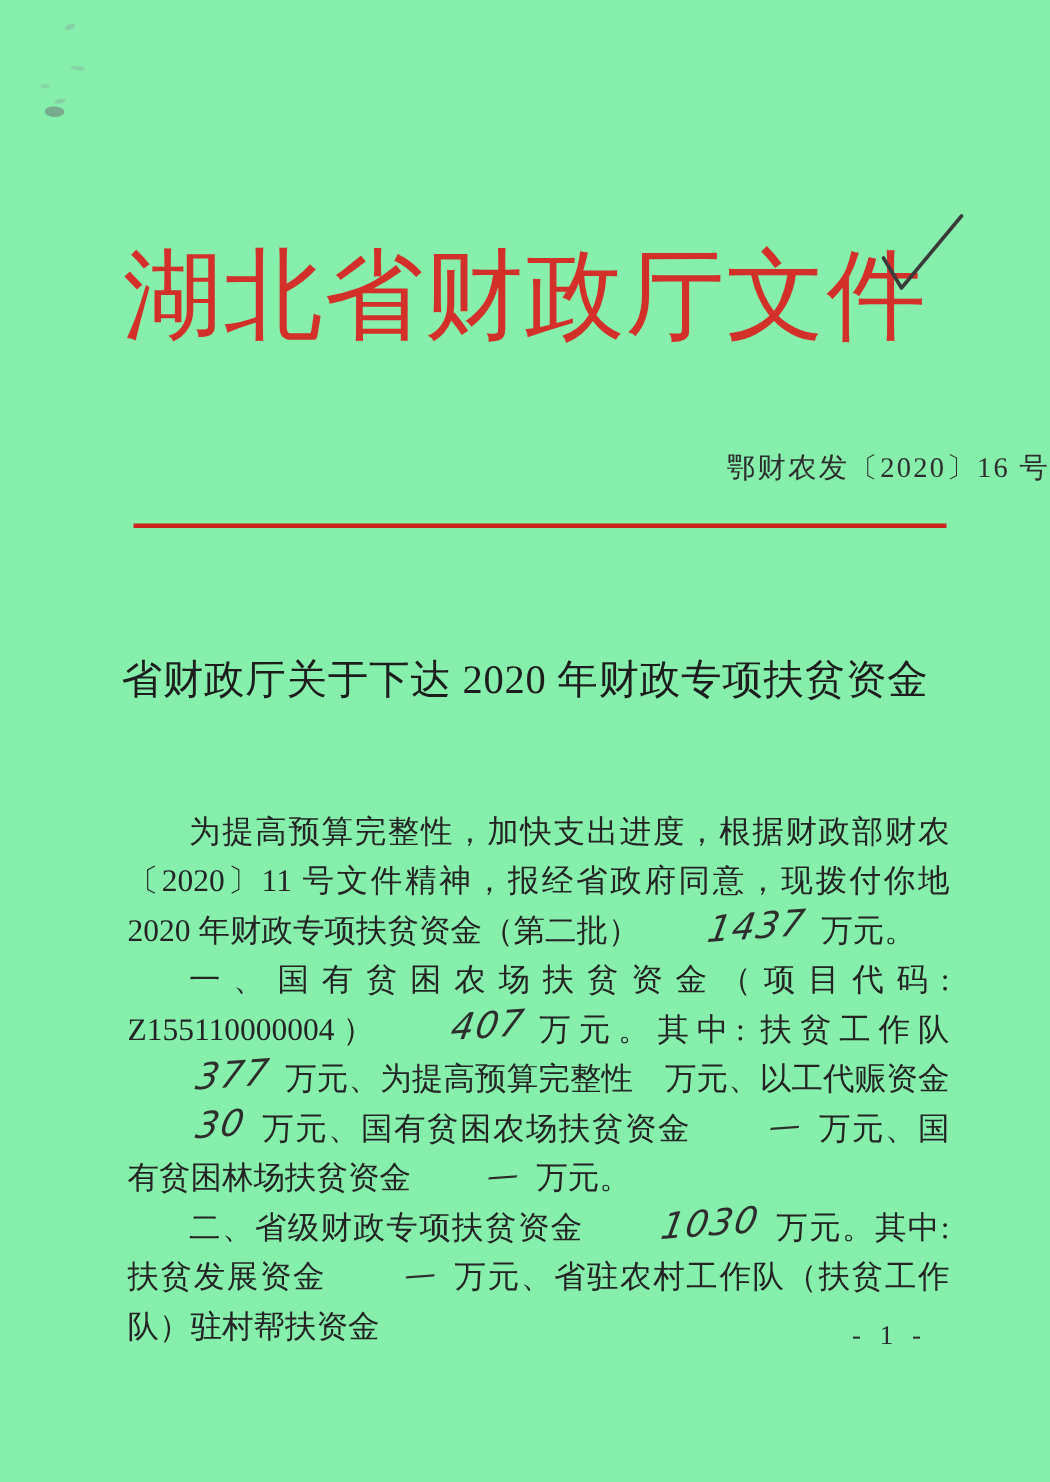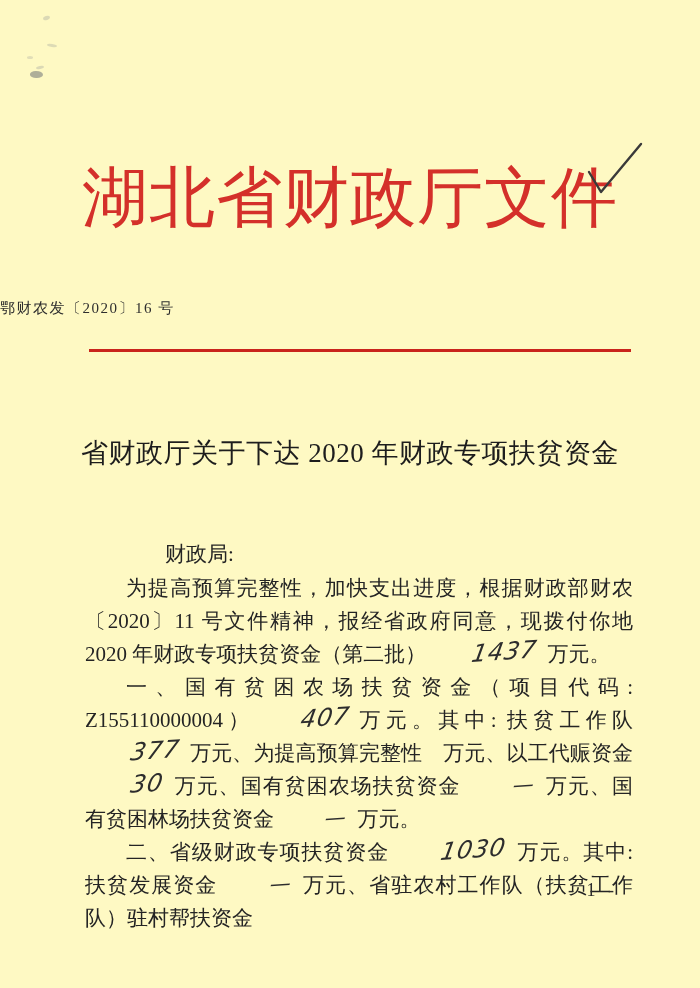--- a/index.html
+++ b/index.html
@@ -1,21 +1,21 @@
 <!DOCTYPE html>
 <html><head>
 <meta charset="utf-8">
 <style>
   html, body { margin: 0; padding: 0; background: #e8e8e8; }
   .page {
     position: relative;
     width: 700px;
     height: 988px;
     margin: 0 auto;
-    background: #fef9c3;
+    background: #86efac;
     overflow: hidden;
     font-family: "Liberation Serif", "DejaVu Serif", serif;
     color: #262626;
   }
 
   
   .artifact { position: absolute; border-radius: 50%; background: #8a8f94; }
   .a1 { left: 43px; top: 16px; width: 7px; height: 4px; opacity: .30; transform: rotate(-20deg); }
   .a2 { left: 47px; top: 44px; width: 10px; height: 3px; opacity: .28; transform: rotate(8deg); }
   .a3 { left: 27px; top: 56px; width: 6px; height: 3px; opacity: .25; }
@@ -31,22 +31,22 @@
     letter-spacing: 1px;
     font-weight: 500;
     white-space: nowrap;
   }
 
   .checkmark { position: absolute; left: 584px; top: 139px; }
 
   .doc-number {
     position: absolute;
     top: 299px; left: 0; width: 100%;
-    text-align: left;
-    font-size: 15px;
+    text-align: right;
+    font-size: 19px;
     letter-spacing: 1.5px;
     color: #2e2e2e;
   }
 
   .divider {
     position: absolute;
     top: 349px; left: 89px;
     width: 542px; height: 3px;
   }
 
@@ -118,21 +118,20 @@
 
   <div class="doc-number">鄂财农发〔2020〕16 号</div>
 
   <div class="divider" style="background: rgb(201, 36, 28);"></div>
 
   <div class="doc-title">
     <div>省财政厅关于下达 2020 年财政专项扶贫资金</div>
   </div>
 
   <div class="body-block">
-    <p class="salutation">财政局:</p>
     <div>
         <p class="para"><span>为提高预算完整性，加快支出进度，根据财政部财农〔2020〕11 号文件精神，报经省政府同意，现拨付你地 2020 年财政专项扶贫资金（第二批）</span><span class="hw">1437</span><span> 万元。</span></p>
         <p class="para"><span>一、国有贫困农场扶贫资金（项目代码: Z155110000004）</span><span class="hw">407</span><span>万元。其中: 扶贫工作队 </span><span class="hw">377</span><span> 万元、为提高预算完整性　万元、以工代赈资金 </span><span class="hw">30</span><span> 万元、国有贫困农场扶贫资金 </span><span class="hw hw-dash">—</span><span> 万元、国有贫困林场扶贫资金 </span><span class="hw hw-dash">—</span><span> 万元。</span></p>
         <p class="para"><span>二、省级财政专项扶贫资金 </span><span class="hw">1030</span><span> 万元。其中: 扶贫发展资</span><span>金 </span><span class="hw hw-dash">—</span><span> 万元、省驻农村工作队（扶贫工作队）驻村帮扶资金</span></p>
       </div>
   </div>
 
   <div class="pagenum">- 1 -</div>
 
 </div>

